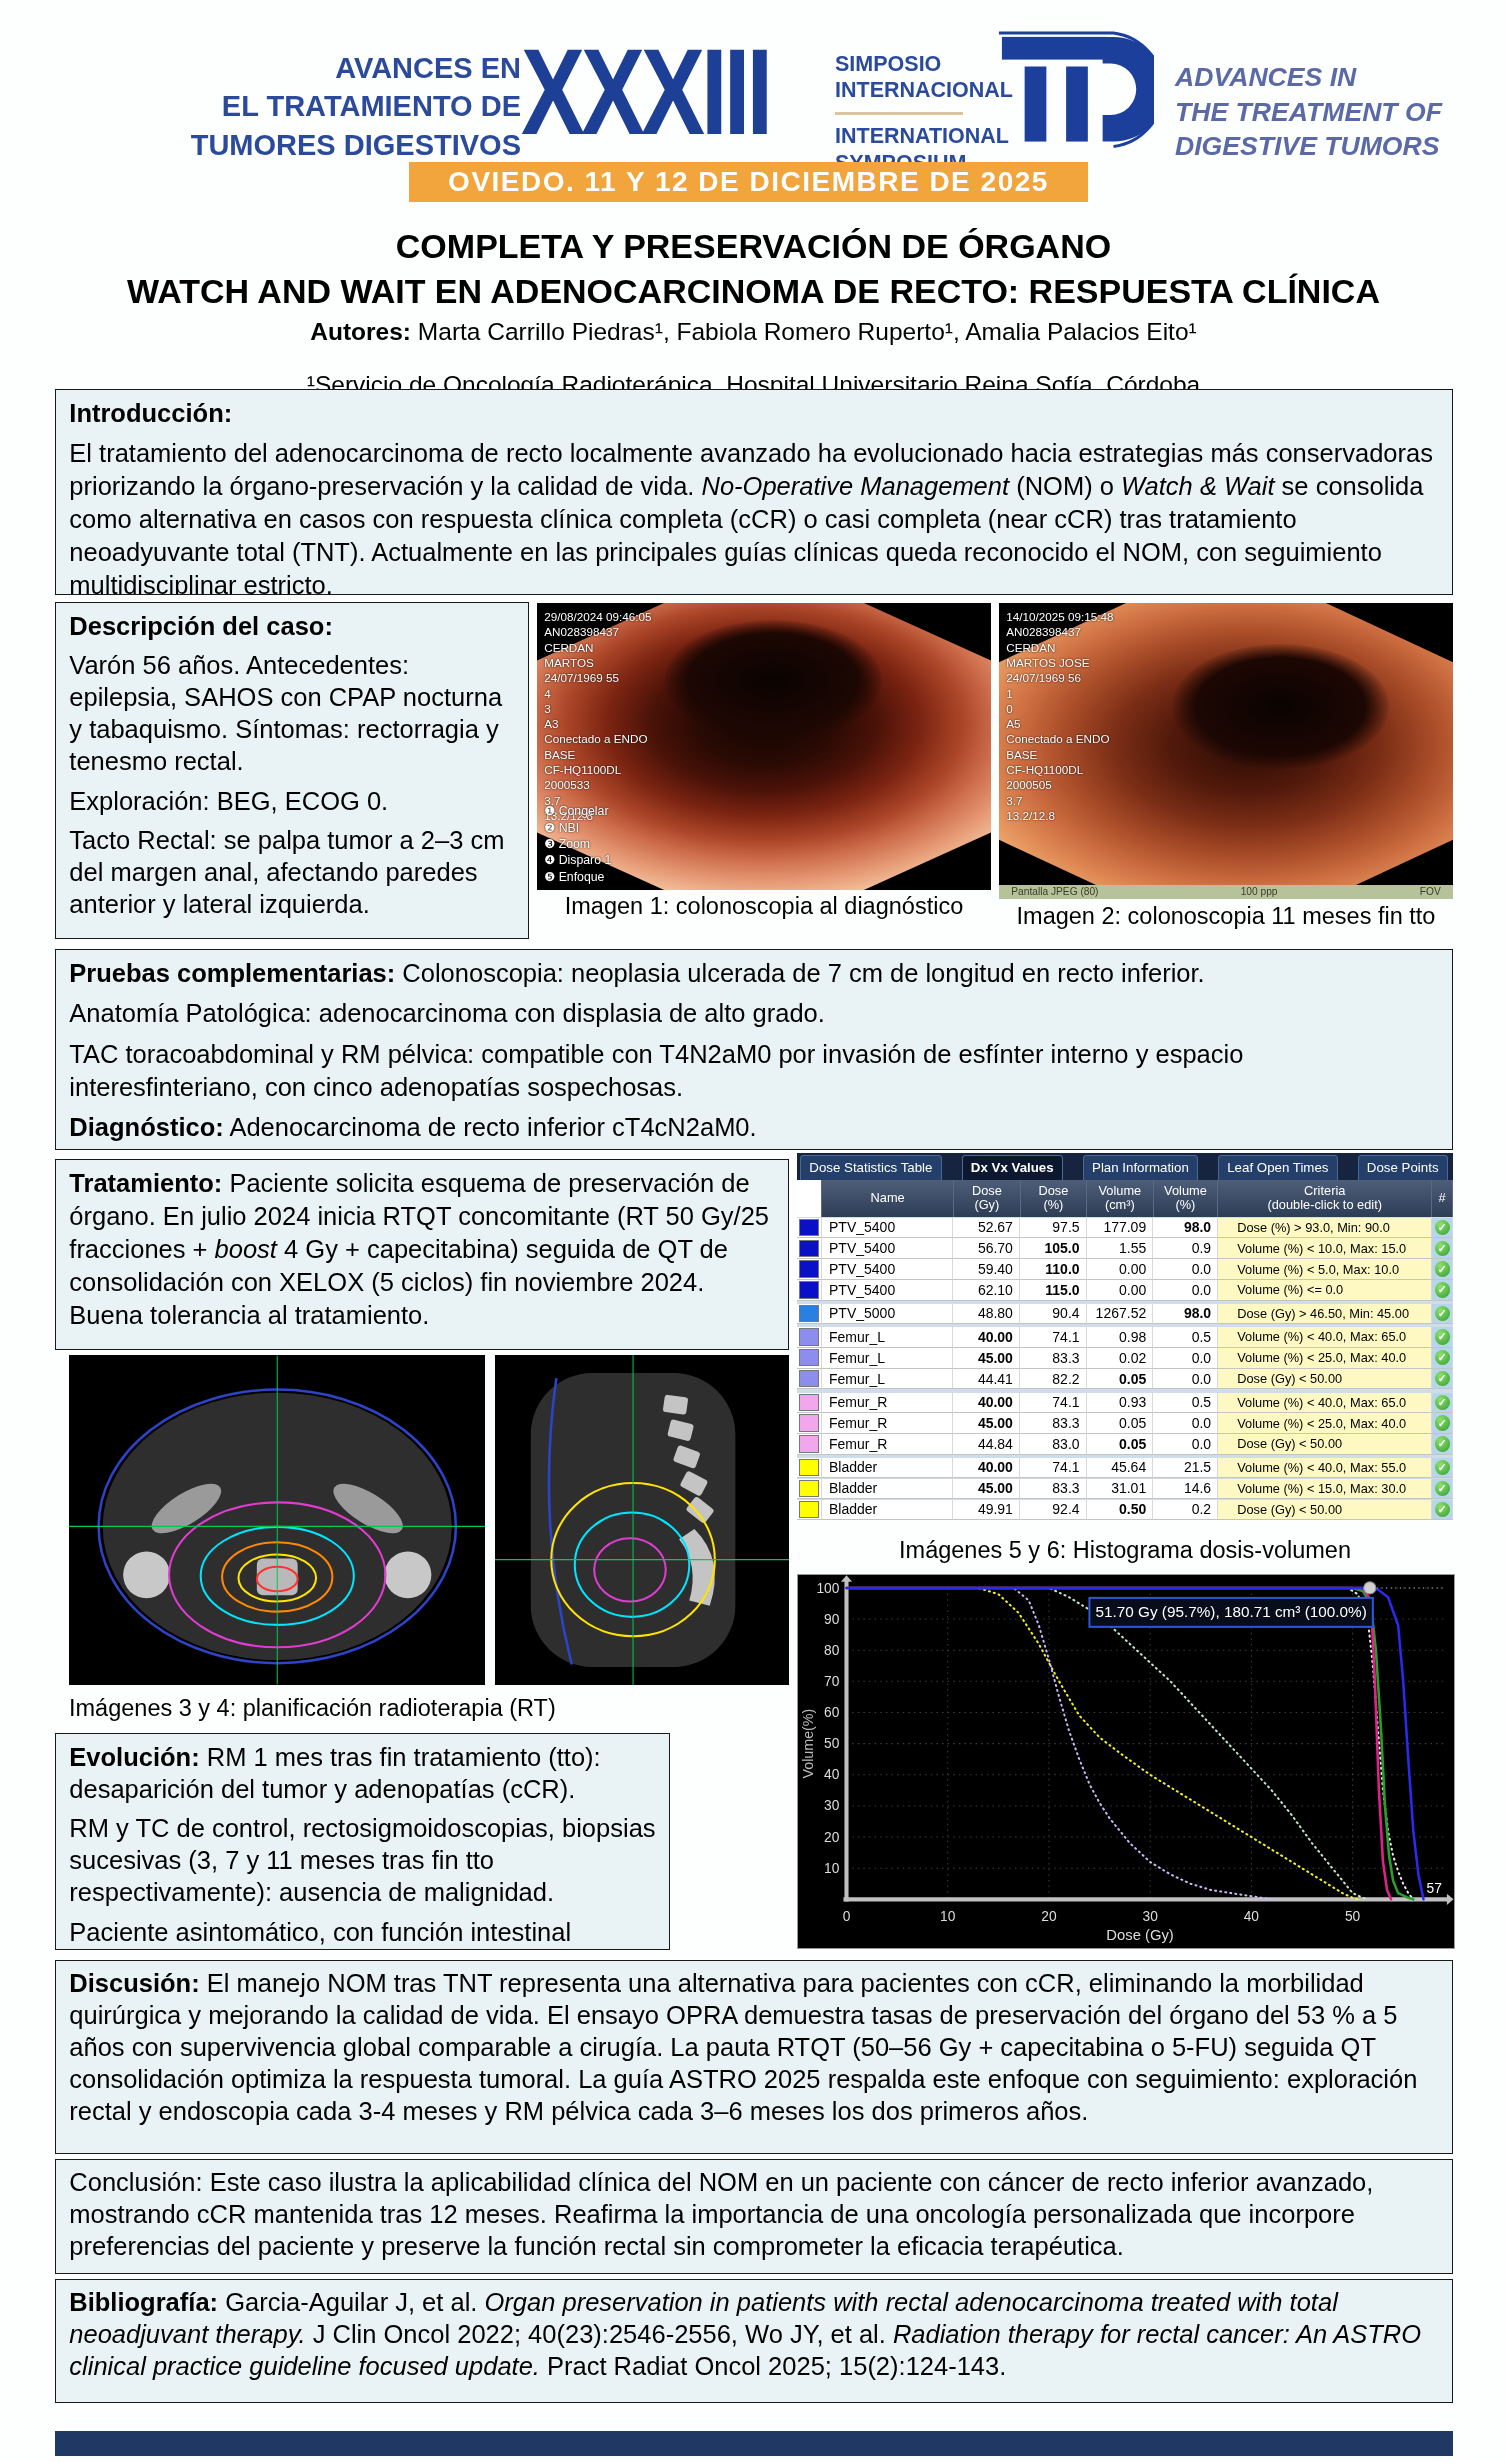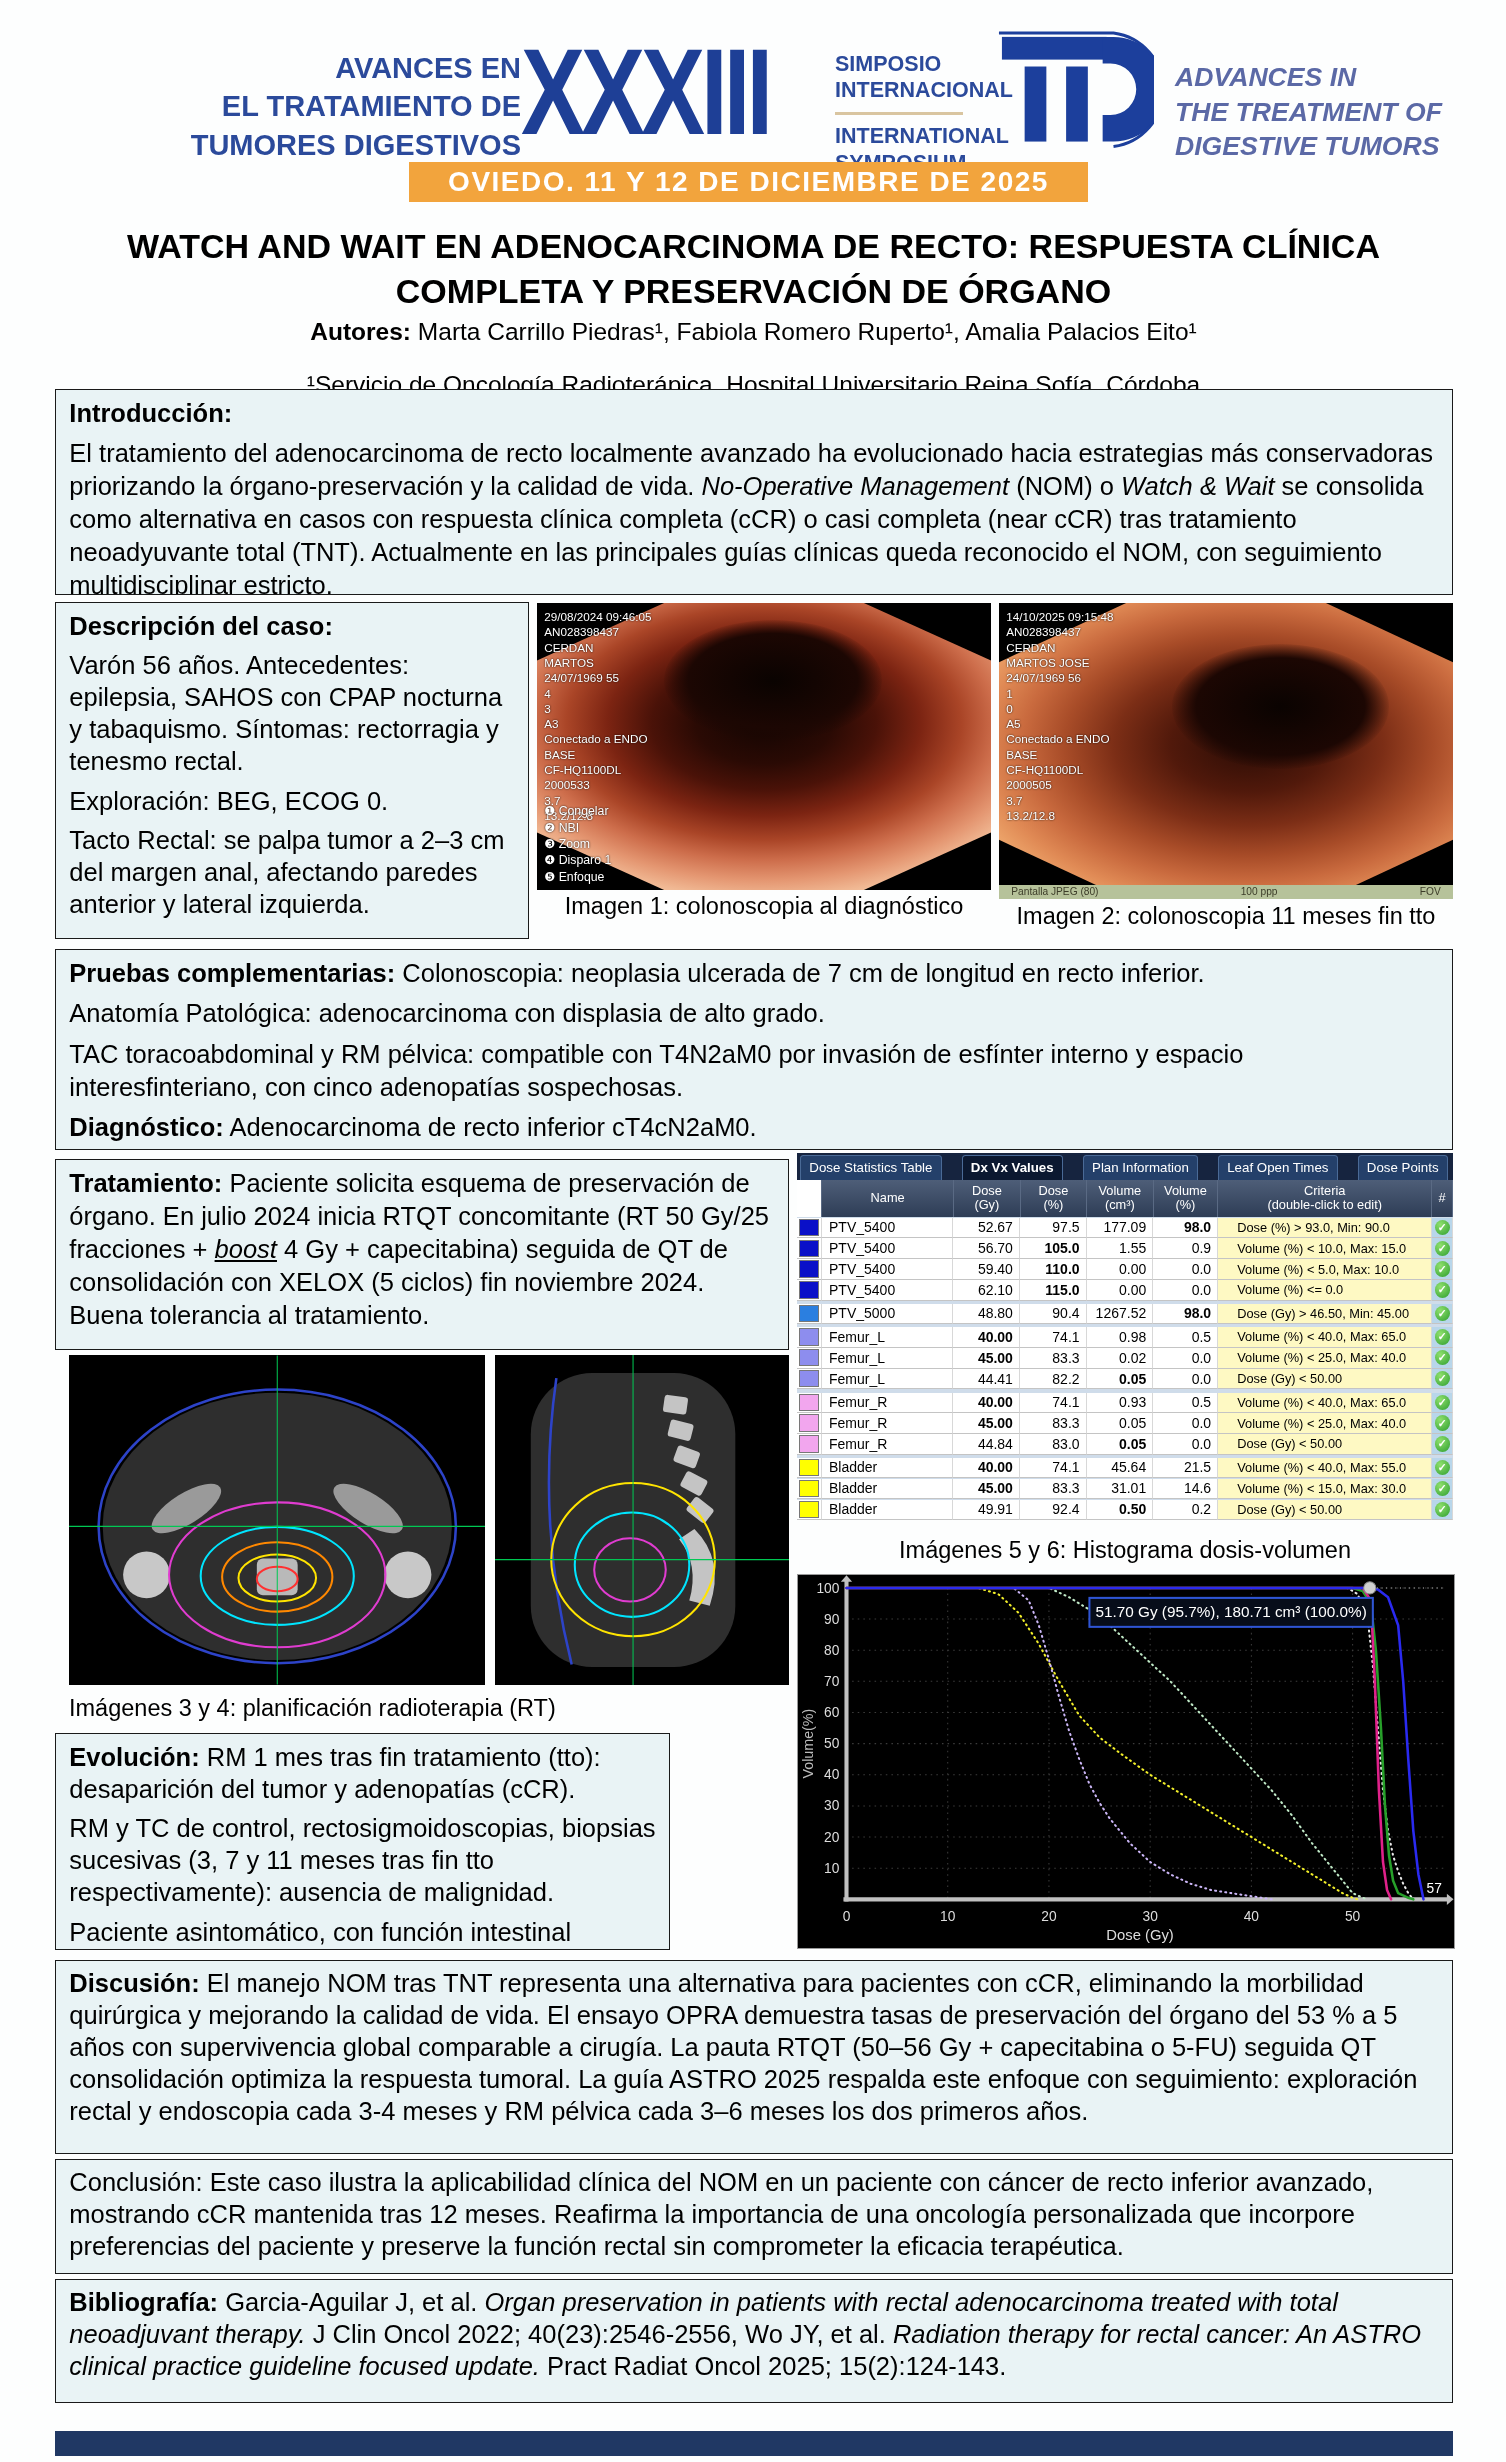--- a/index.html
+++ b/index.html
@@ -144,22 +144,22 @@
     </svg>
   </div>
   <div class="hdr-right">
       <div>ADVANCES IN</div>
       <div>THE TREATMENT OF</div>
       <div>DIGESTIVE TUMORS</div>
     </div>
   <div class="banner">OVIEDO. 11 Y 12 DE DICIEMBRE DE 2025</div>
 
   <div class="title">
+    <div>COMPLETA Y PRESERVACIÓN DE ÓRGANO</div>
     <div>WATCH AND WAIT EN ADENOCARCINOMA DE RECTO: RESPUESTA CLÍNICA</div>
-    <div>COMPLETA Y PRESERVACIÓN DE ÓRGANO</div>
   </div>
   <div class="authors"><span style="font-weight: bold;">Autores: </span><span>Marta Carrillo Piedras¹, Fabiola Romero Ruperto¹, Amalia Palacios Eito¹</span></div>
   <div class="affil">¹Servicio de Oncología Radioterápica, Hospital Universitario Reina Sofía, Córdoba</div>
 
   <div class="box b-intro">
     <p><span class="bold">Introducción:</span></p>
     <p><span>El tratamiento del adenocarcinoma de recto localmente avanzado ha evolucionado hacia estrategias más conservadoras priorizando la órgano-preservación y la calidad de vida. </span><span style="font-style: italic;">No-Operative Management</span><span> (NOM) o </span><span style="font-style: italic;">Watch &amp; Wait</span><span> se consolida como alternativa en casos con respuesta clínica completa (cCR) o casi completa (near cCR) tras tratamiento neoadyuvante total (TNT). Actualmente en las principales guías clínicas queda reconocido el NOM, con seguimiento multidisciplinar estricto.</span></p>
   </div>
 
   <div class="box b-caso">
@@ -227,21 +227,21 @@
   <div class="cap cap2">Imagen 2: colonoscopia 11 meses fin tto</div>
 
   <div class="box b-pruebas">
     <p><span style="font-weight: bold;">Pruebas complementarias:</span><span> Colonoscopia: neoplasia ulcerada de 7 cm de longitud en recto inferior.</span></p>
     <p><span>Anatomía Patológica: adenocarcinoma con displasia de alto grado.</span></p>
     <p><span>TAC toracoabdominal y RM pélvica: compatible con T4N2aM0 por invasión de esfínter interno y espacio interesfinteriano, con cinco adenopatías sospechosas.</span></p>
     <p><span style="font-weight: bold;">Diagnóstico:</span><span> Adenocarcinoma de recto inferior cT4cN2aM0.</span></p>
   </div>
 
   <div class="box b-trat">
-    <p><span style="font-weight: bold;">Tratamiento:</span><span> Paciente solicita esquema de preservación de órgano. En julio 2024 inicia RTQT concomitante (RT 50 Gy/25 fracciones + </span><span style="font-style: italic; text-decoration: underline;">boost</span><span> 4 Gy + capecitabina) seguida de QT de consolidación con XELOX (5 ciclos) fin noviembre 2024. Buena tolerancia al tratamiento.</span></p>
+    <p><span style="font-weight: bold;">Tratamiento:</span><span> Paciente solicita esquema de preservación de órgano. En julio 2024 inicia RTQT concomitante (RT 50 Gy/25 fracciones + </span><span style="font-style: italic;">boost</span><span> 4 Gy + capecitabina) seguida de QT de consolidación con XELOX (5 ciclos) fin noviembre 2024. Buena tolerancia al tratamiento.</span></p>
   </div>
 
   <div class="dtable">
     <div class="dtabs" id="dtabs">
         <div class="dtab">Dose Statistics Table</div>
         <div class="dtab active">Dx Vx Values</div>
         <div class="dtab">Plan Information</div>
         <div class="dtab">Leaf Open Times</div>
         <div class="dtab">Dose Points</div>
       </div>

